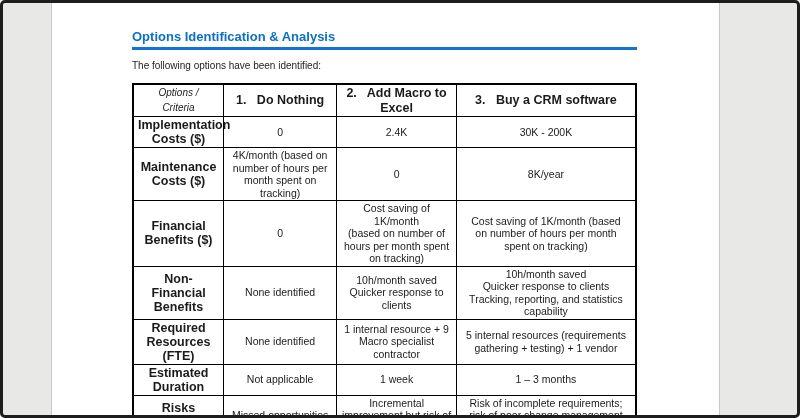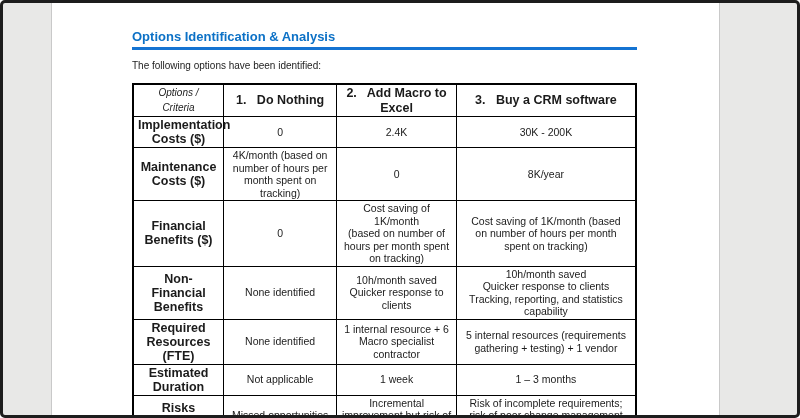--- a/index.html
+++ b/index.html
@@ -94,21 +94,21 @@
             <td class="val">10h/month saved
 Quicker response to clients
 Tracking, reporting, and statistics
 capability</td>
           </tr>
           <tr class="r4">
             <td class="crit">Required
 Resources
 (FTE)</td>
             <td class="val">None identified</td>
-            <td class="val">1 internal resource + 6
+            <td class="val">1 internal resource + 9
 Macro specialist
 contractor</td>
             <td class="val">5 internal resources (requirements
 gathering + testing) + 1 vendor</td>
           </tr>
           <tr class="r5">
             <td class="crit">Estimated
 Duration</td>
             <td class="val">Not applicable</td>
             <td class="val">1 week</td>

